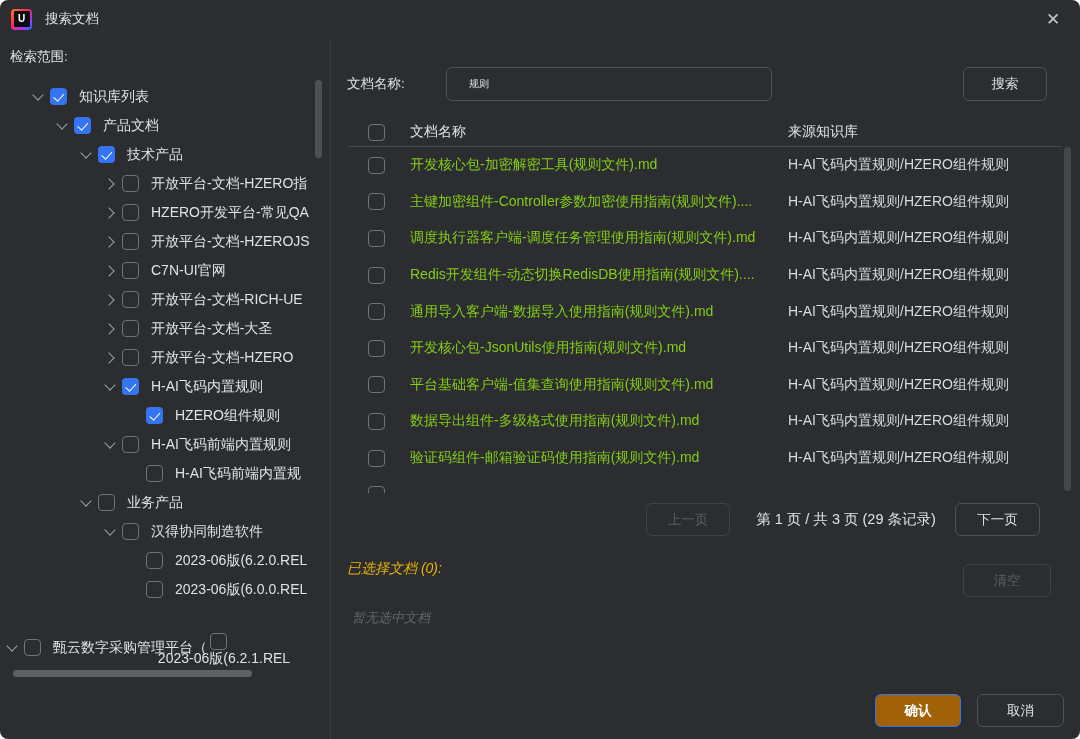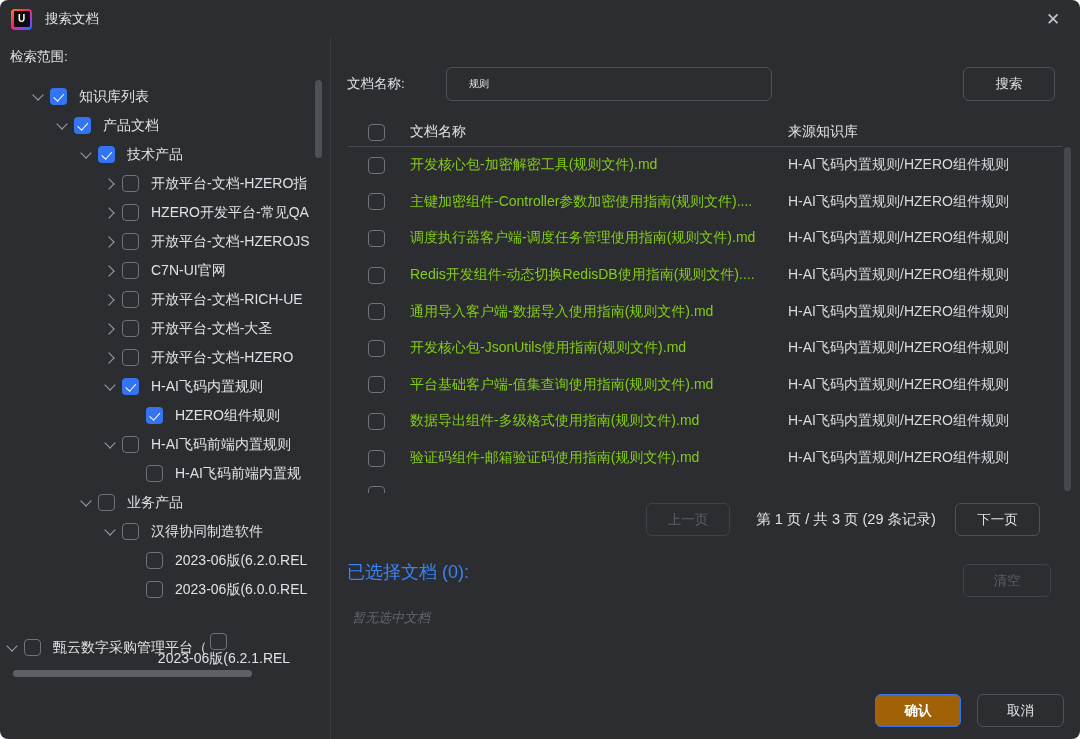--- a/index.html
+++ b/index.html
@@ -40,39 +40,39 @@
   
   .right-panel{position:absolute;left:331px;top:38px;right:0;bottom:0;}
   .search-label{position:absolute;left:16px;top:37px;font-size:13.5px;color:#dfe1e5;}
   .search-input{position:absolute;left:115px;top:29px;width:326px;height:34px;box-sizing:border-box;
     background:#2b2d30;border:1px solid #4e5157;border-radius:6px;color:#dfe1e5;font-size:10px;
     padding:0 22px;outline:none;font-family:inherit;}
   .btn{box-sizing:border-box;border:1px solid #4e5157;border-radius:6px;background:transparent;color:#dfe1e5;
     font-size:13.5px;font-family:inherit;cursor:pointer;display:flex;align-items:center;justify-content:center;}
   .btn.disabled{border-color:#404248;color:#5b5e64;cursor:default;}
   .btn.primary{background:#a16207;border-color:#3574f0;color:#ffffff;font-weight:bold;}
-  .search-btn{position:absolute;left:632px;top:29px;width:92px;height:34px;}
+  .search-btn{position:absolute;left:632px;top:29px;width:84px;height:34px;}
   
   .t-header{position:absolute;left:0;top:80px;right:17px;height:28px;display:flex;align-items:center;}
   .t-header .cb{margin-left:37px;}
   .t-header .col-name{margin-left:25px;width:378px;font-size:14px;color:#dfe1e5;}
   .t-header .col-src{font-size:14px;color:#dfe1e5;}
   .t-sep{position:absolute;left:17px;top:108px;width:714px;height:1px;background:#46484d;}
   .t-body{position:absolute;left:0;top:109px;right:17px;height:346px;overflow:hidden;}
   .t-row{display:flex;align-items:center;height:36.6px;}
   .t-row .cb{margin-left:37px;}
   .t-row .t-name{margin-left:25px;width:378px;font-size:14px;color:#84cc16;white-space:nowrap;overflow:hidden;}
   .t-row .t-src{font-size:14px;color:#d8dade;white-space:nowrap;overflow:hidden;flex:1;}
   .table-scroll{position:absolute;left:733px;top:109px;width:7px;height:344px;background:#44474c;border-radius:4px;}
   
   .page-prev{position:absolute;left:315px;top:465px;width:84px;height:33px;}
   .page-info{position:absolute;left:410px;top:472px;width:210px;text-align:center;font-size:14.5px;color:#dfe1e5;}
   .page-next{position:absolute;left:624px;top:465px;width:85px;height:33px;}
   
-  .selected-label{position:absolute;left:16px;top:522px;font-size:18px;color:#3b82f6;}
+  .selected-label{position:absolute;left:16px;top:522px;font-size:14px;color:#eab308;font-style:italic;}
   .clear-btn{position:absolute;left:632px;top:526px;width:88px;height:33px;}
   .empty-note{position:absolute;left:21px;top:571px;font-size:13px;font-style:italic;color:#63666b;}
   
   .confirm-btn{position:absolute;left:544px;top:656px;width:86px;height:33px;}
   .cancel-btn{position:absolute;left:646px;top:656px;width:87px;height:33px;}
 </style>
 </head>
 <body>
 
 <div class="dialog">

